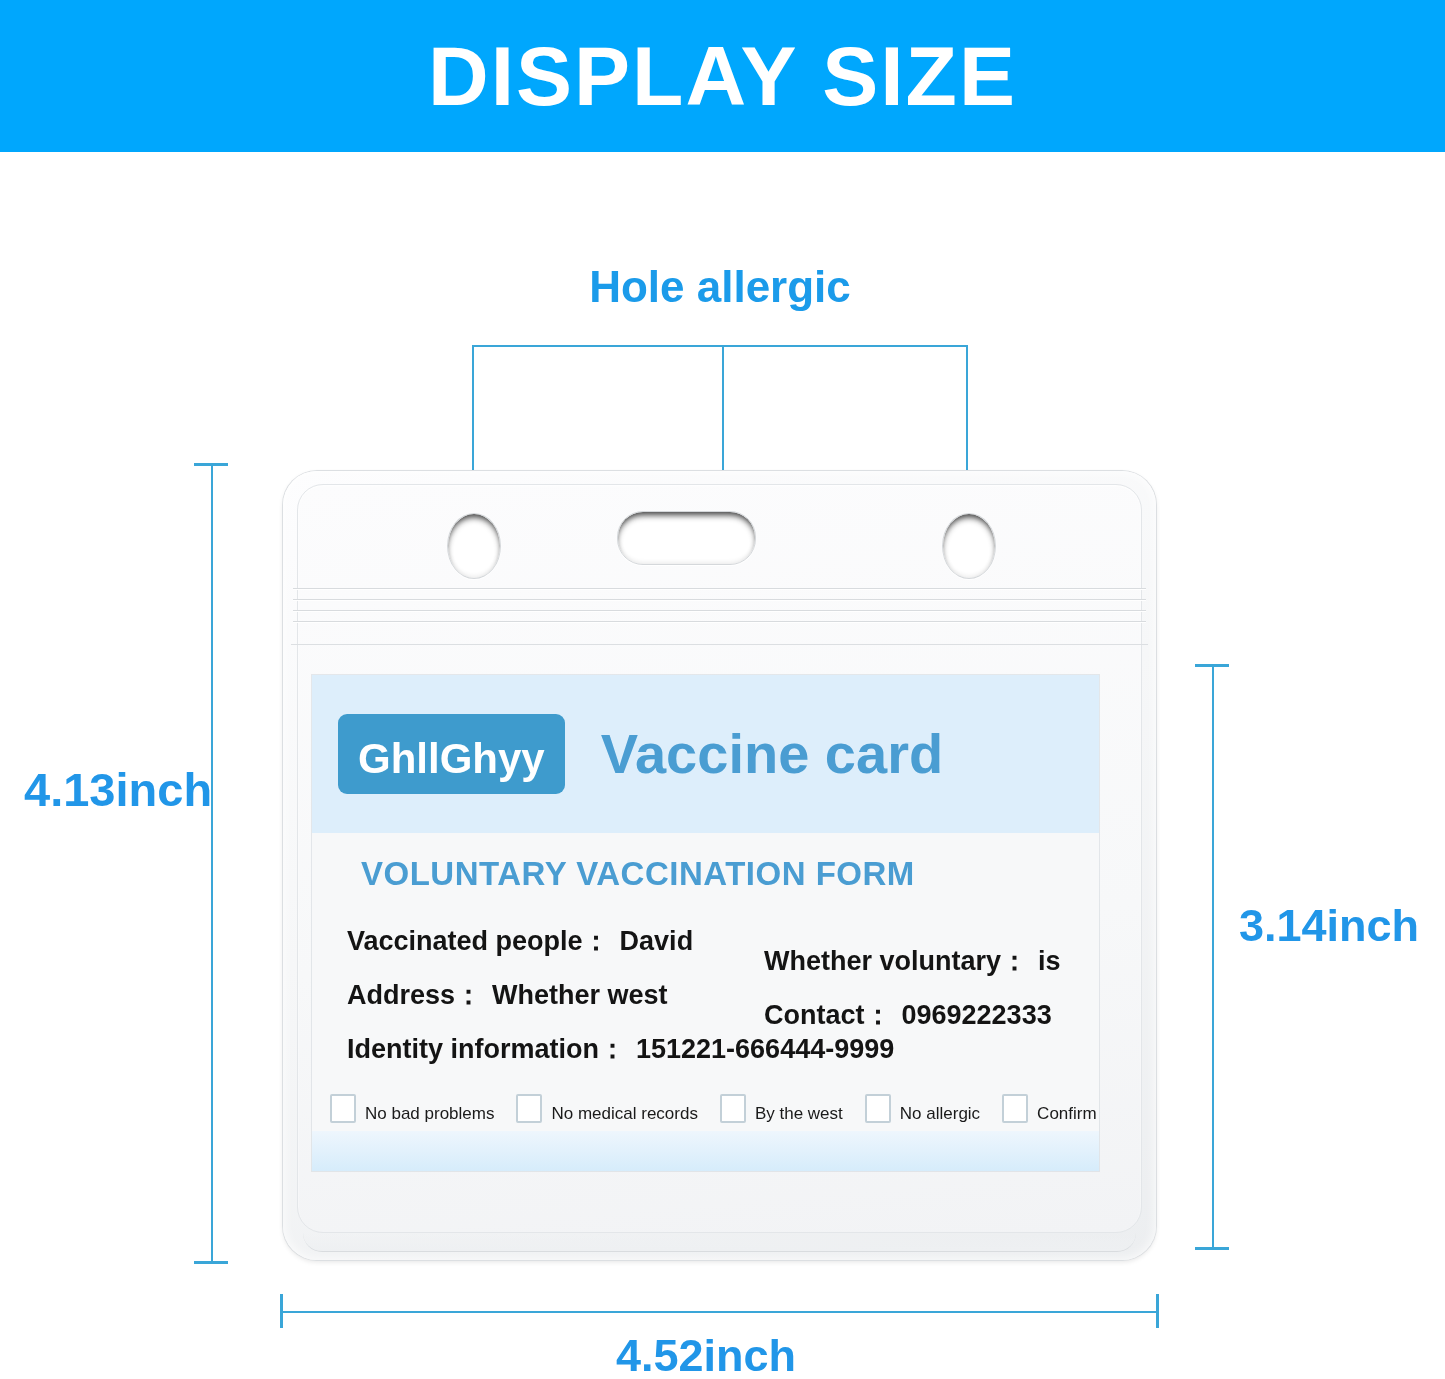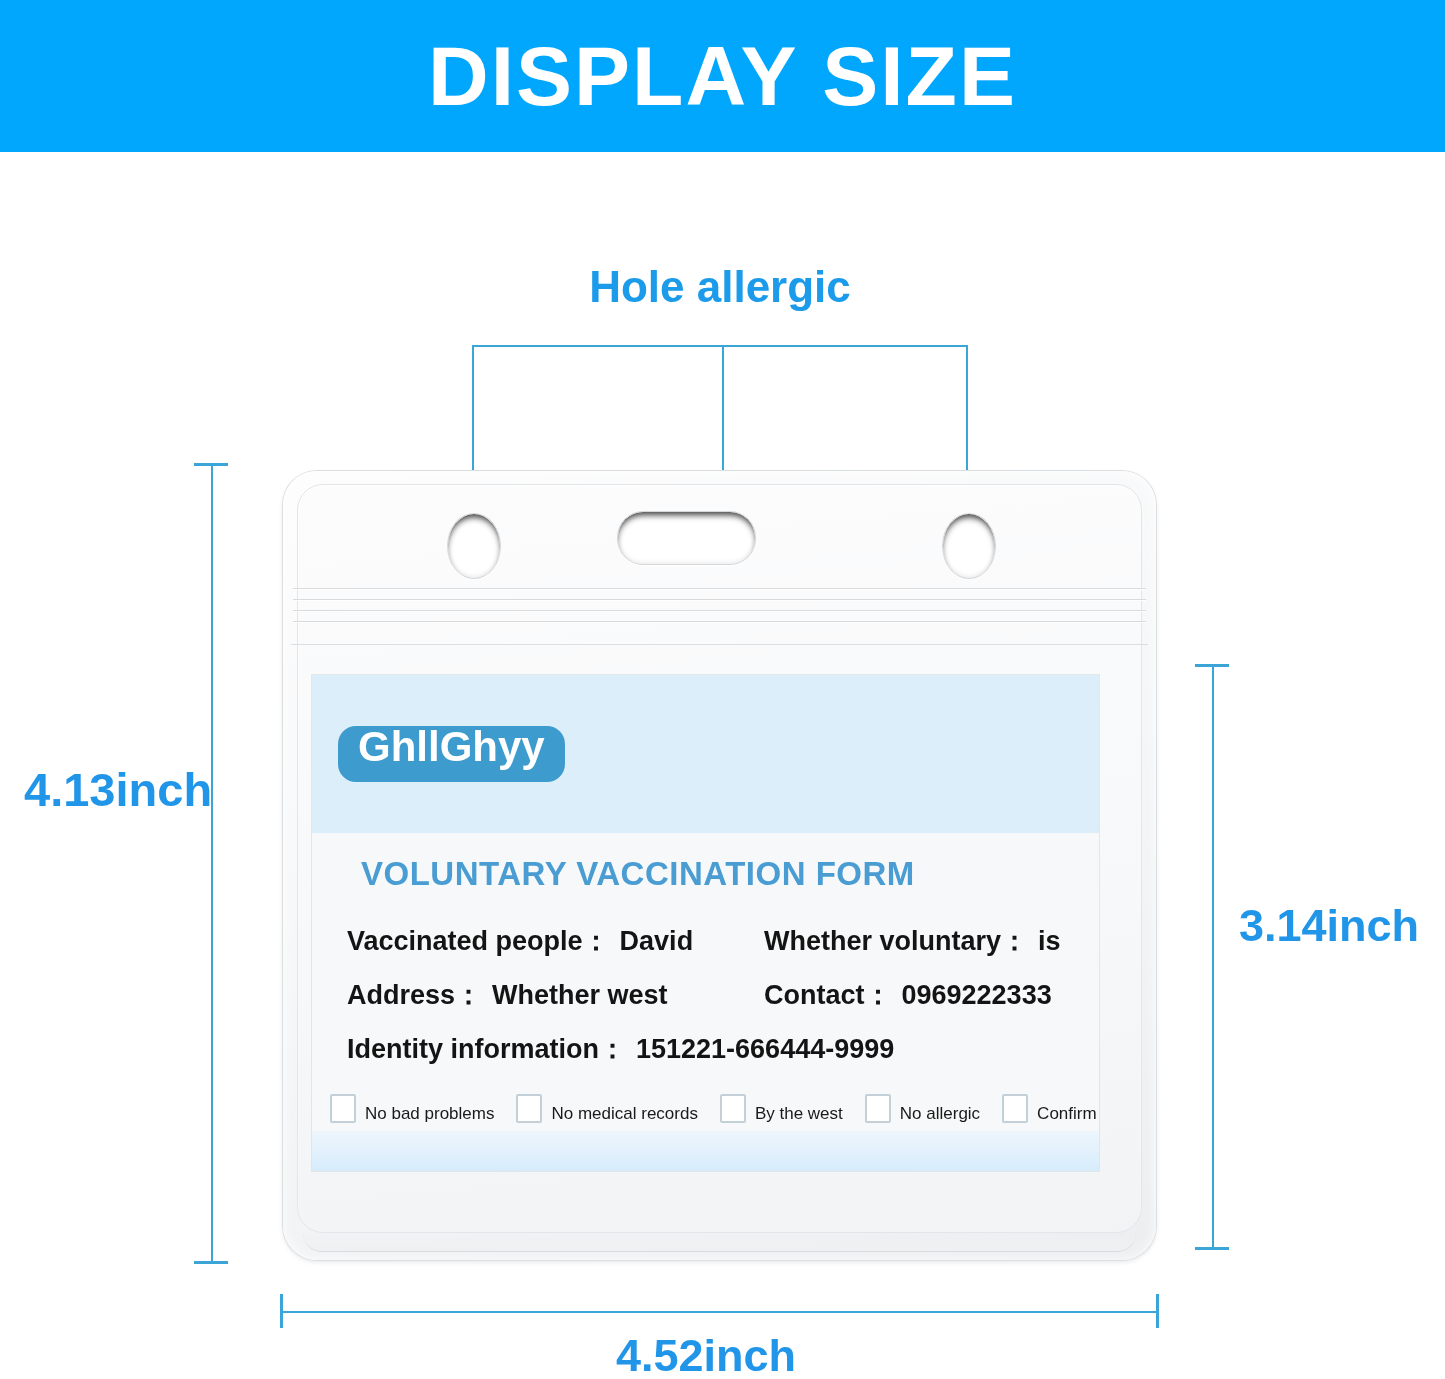--- a/index.html
+++ b/index.html
@@ -190,22 +190,22 @@
     display: flex;
     align-items: center;
     padding-left: 26px;
     box-sizing: border-box;
   }
   .logo-badge {
     background: #3e9bcd;
     color: #ffffff;
     font-size: 42px;
     font-weight: bold;
-    border-radius: 18px;
-    padding: 0 20px 14px 20px;
+    border-radius: 9px;
+    padding: 24px 20px 14px 20px;
     line-height: 1;
     letter-spacing: 0px;
     white-space: nowrap;
   }
   .card-title {
     color: #4a9dd2;
     font-size: 56px;
     font-weight: bold;
     margin-left: 36px;
     line-height: 1;
@@ -237,21 +237,21 @@
     color: #141414;
     font-size: 27px;
     font-weight: bold;
     white-space: nowrap;
   }
   .form-row.r1 { top: 90px; }
   .form-row.r2 { top: 144px; }
   .form-row.r3 { top: 198px; }
   .fcell { position: absolute; }
   .fcell.c1 { left: 0px; }
-  .fcell.c2 { left: 417px; }
+  .fcell.c2 { left: 417px; margin-top: 20px; }
   .fval { font-weight: bold; margin-left: 10px; }
 
   .checkbox-row {
     position: absolute;
     left: 18px;
     right: 10px;
     top: 258px;
     height: 34px;
     display: flex;
     align-items: center;
@@ -359,20 +359,21 @@
       <div class="ridge"></div>
       <div class="ridge"></div>
       <div class="ridge"></div>
     </div>
     <div class="ridge-band"></div>
 
     <div class="card">
 
       <div class="card-header">
         <div class="logo-badge">GhllGhyy</div>
+        <div class="card-title">Vaccine card</div>
       </div>
 
       <div class="card-body">
         <div class="form-title">VOLUNTARY VACCINATION FORM</div>
 
         <div class="form-row r1">
           <span class="fcell c1"><span>Vaccinated people：</span><span class="fval">David</span></span>
           <span class="fcell c2"><span>Whether voluntary：</span><span class="fval">is</span></span>
         </div>
 

